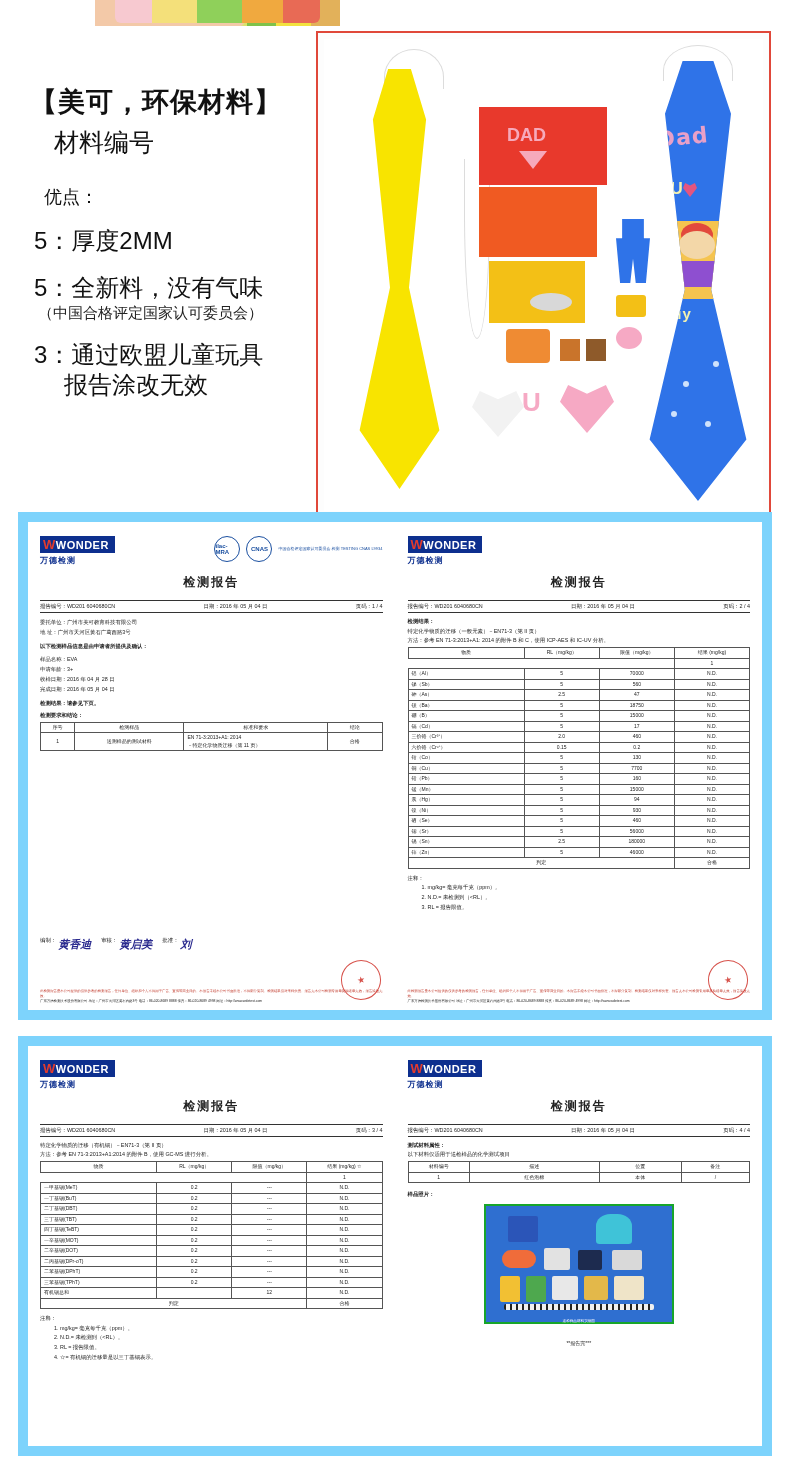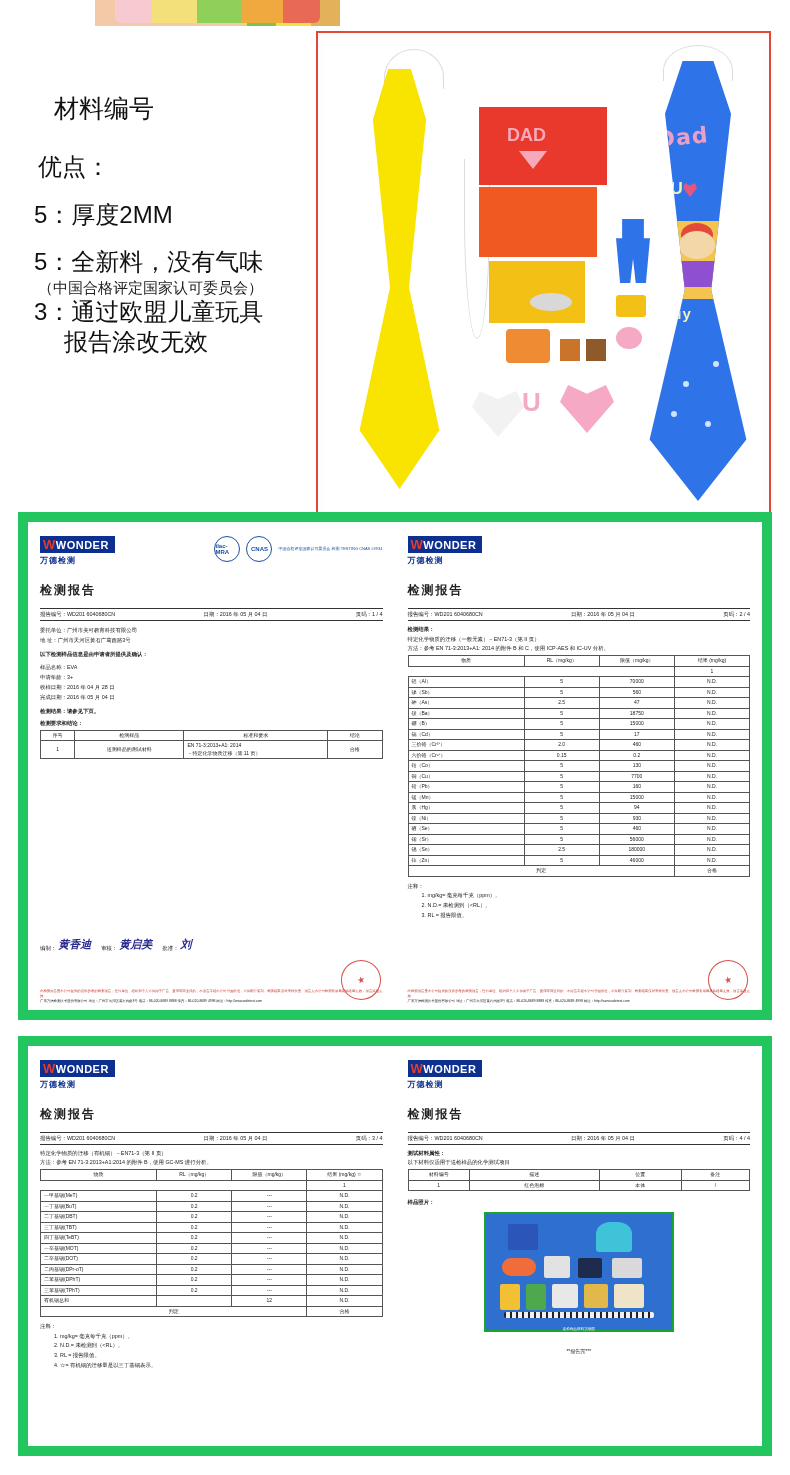--- a/index.html
+++ b/index.html
@@ -29,24 +29,24 @@
     background:linear-gradient(90deg,#f7c9d0 0 18%,#f4e07a 18% 40%,#8fd05a 40% 62%,#f0a93f 62% 82%,#e86a55 82% 100%);
     border-radius:6px;
   }
 
   
   .sec1 { position:absolute; top:26px; left:0; width:790px; height:482px; }
 
   .copy { position:absolute; left:30px; top:60px; width:285px; color:#111; }
   .copy .h1 { font-size:27px; font-weight:bold; letter-spacing:1px; line-height:1.25; }
   .copy .h2 { font-size:25px; margin-top:6px; margin-left:24px; }
-  .copy .pros { font-size:24px; margin-top:26px; margin-left:8px; }
+  .copy .pros { font-size:18px; margin-top:26px; margin-left:14px; }
   .copy .item { font-size:24px; margin-top:18px; margin-left:4px; line-height:1.2; }
   .copy .item.small-note { font-size:15px; margin-top:2px; margin-left:8px; color:#222; }
-  .copy .item3 { font-size:24px; margin-top:0; margin-left:4px; line-height:1.25; }
+  .copy .item3 { font-size:24px; margin-top:18px; margin-left:4px; line-height:1.25; }
   .copy .item3 .l2 { display:block; margin-left:30px; }
 
   .photo-frame {
     position:absolute; left:316px; top:5px; width:455px; height:488px;
     border:2px solid #e0483a; background:#fdfdfd;
   }
   .photo-inner { position:absolute; inset:6px; background:#ffffff; overflow:hidden; }
 
   
   .tie-yellow {
@@ -115,21 +115,21 @@
     clip-path: polygon(50% 100%, 0 35%, 15% 0, 50% 18%, 85% 0, 100% 35%);
   }
   .u-letter { position:absolute; left:198px; top:348px; font-size:26px; font-weight:bold; color:#f6a9c4;}
   .overall { position:absolute; left:292px; top:180px; width:34px; height:64px; background:#2f73e8;
     clip-path: polygon(18% 0,82% 0,82% 30%,100% 30%,88% 100%,58% 100%,50% 62%,42% 100%,12% 100%,0 30%,18% 30%); }
   .tool-1 { position:absolute; left:292px; top:256px; width:30px; height:22px; background:#f3c016; border-radius:3px;}
   .tool-2 { position:absolute; left:292px; top:288px; width:26px; height:22px; background:#f6a9c4; border-radius:50%;}
 
   
   .panel {
-    position:absolute; background:#22c55e; padding:10px;
+    position:absolute; background:#7dd3fc; padding:10px;
   }
   .panel-inner { background:#ffffff; width:100%; height:100%; position:relative; display:flex; }
   .report {
     position:relative; flex:1; padding:14px 12px 10px 12px; font-size:5.4px; color:#222;
     border-right:none;
   }
   .report + .report { border-left:1px solid #ffffff; }
 
   .rep-head { display:flex; align-items:flex-start; justify-content:space-between; }
   .logo { display:flex; flex-direction:column; align-items:flex-start; }
@@ -139,39 +139,39 @@
   }
   .logo .wd span.w { color:#e23b2e; font-size:13px; }
   .logo .cn { font-size:8px; font-weight:bold; color:#0d2f8e; margin-top:2px; letter-spacing:1px; }
   .marks { display:flex; gap:6px; align-items:center; }
   .mark-circ {
     width:26px; height:26px; border-radius:50%; border:1px solid #1a4fa0; color:#1a4fa0;
     display:flex; align-items:center; justify-content:center; font-size:6px; font-weight:bold;
   }
   .mark-box { font-size:4px; color:#1a4fa0; line-height:1.3; text-align:center; }
 
-  .rep-title { font-size:12px; font-weight:bold; margin:16px 0 9px; letter-spacing:2px;}
+  .rep-title { text-align:center; font-size:12px; font-weight:bold; margin:8px 0 9px; letter-spacing:2px;}
   .rep-metaline { display:flex; justify-content:space-between; border-top:1px solid #333; border-bottom:1px solid #333; padding:2px 0; font-size:5.4px; }
 
   .kv { margin-top:4px; line-height:1.9; }
   .kv div { white-space:nowrap; }
   .sec-label { margin-top:5px; font-weight:bold; }
 
   table.t {
     width:100%; border-collapse:collapse; margin-top:3px; font-size:5px;
   }
   table.t th, table.t td { border:1px solid #555; padding:1px 2px; text-align:center; line-height:1.5; }
   table.t th { font-weight:normal; }
   table.t td.left { text-align:left; padding-left:3px; }
 
   .notes { margin-top:5px; line-height:1.8; }
   .notes .nt { margin-left:14px; }
 
   .sign-row { position:absolute; left:12px; right:12px; bottom:58px; display:flex; gap:10px; font-size:5.4px; align-items:flex-end;}
-  .sign-row .sg { display:flex; align-items:flex-end; gap:2px; }
+  .sign-row .sg { display:flex; align-items:flex-start; gap:2px; }
   .handwrite { font-family:"Liberation Serif", serif; font-style:italic; color:#2b2b8f; font-size:11px; font-weight:bold; }
 
   .foot {
     position:absolute; left:12px; right:12px; bottom:6px; font-size:3.4px; color:#c0392b; line-height:1.45;
   }
   .foot .blk { color:#222; }
   .stamp {
     position:absolute; right:14px; bottom:10px; width:40px; height:40px; border-radius:50%;
     border:1.5px solid #d0342c; color:#d0342c; font-size:3.6px; display:flex; align-items:center;
     justify-content:center; text-align:center; transform:rotate(-12deg); opacity:.85;
@@ -186,20 +186,21 @@
 </style>
 </head>
 <body>
 
 <div class="top-strip">
   <div class="strip-photo"></div>
 </div>
 
 <div class="sec1">
   <div class="copy">
+    <div class="h1">【美可，环保材料】</div>
     <div class="h2">材料编号</div>
     <div class="pros">优点：</div>
     <div class="item">5：厚度2MM</div>
     <div class="item">5：全新料，没有气味</div>
     <div class="item small-note">（中国合格评定国家认可委员会）</div>
     <div class="item3">
       <span>3：通过欧盟儿童玩具</span>
       <span class="l2">报告涂改无效</span>
     </div>
   </div>

